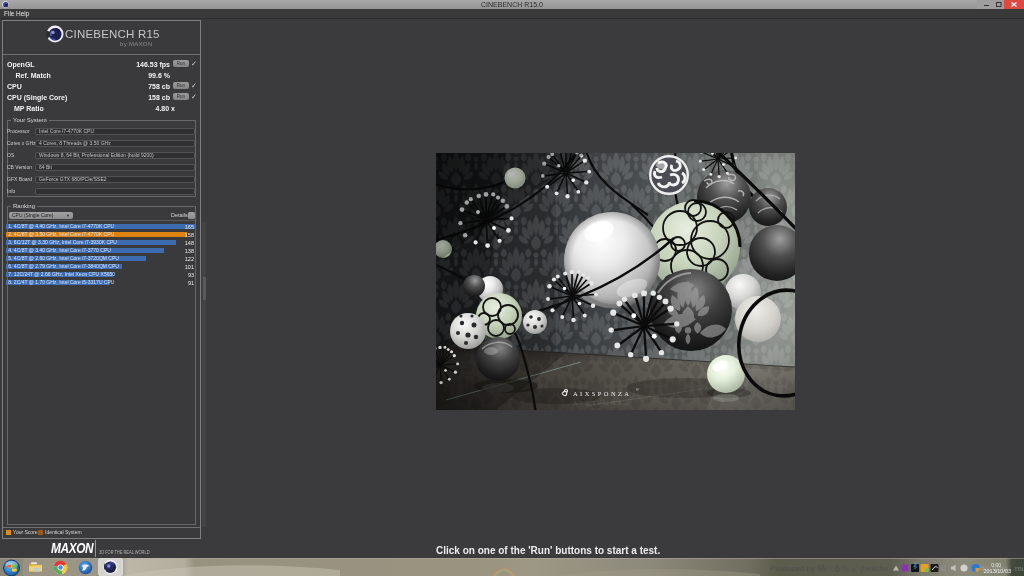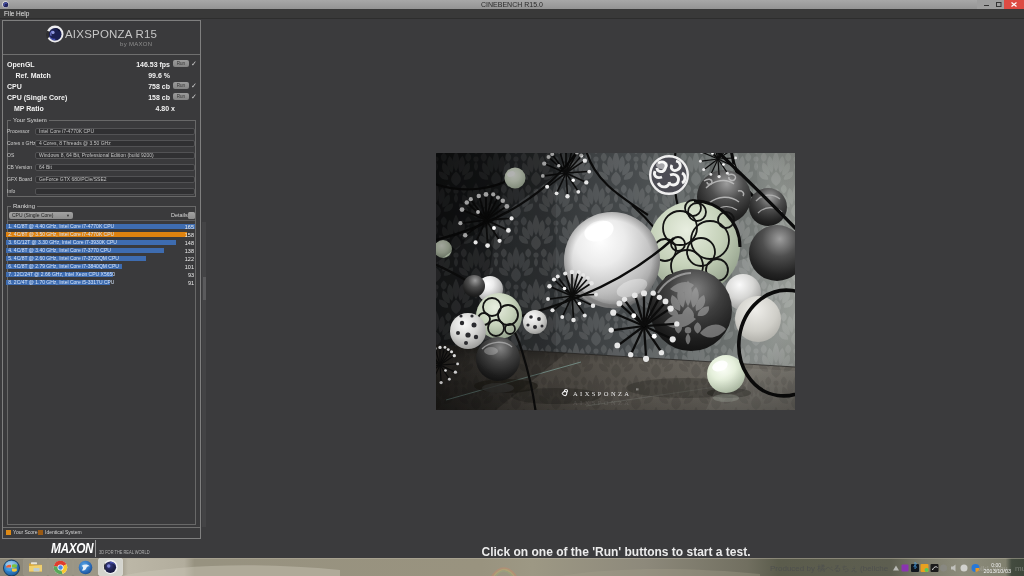--- a/index.html
+++ b/index.html
@@ -31,22 +31,22 @@
   .bar { height:5px; }
   .barblue { background:#3e6cb0; }
   .barorange { background:#de820f; }
   .bartext { font-size:5px; color:#d5e4fa; line-height:5px; white-space:nowrap; }
   .barval { font-size:5.5px; color:#ececec; line-height:6px; text-align:right; }
   #maxon { left:51px; top:541px; font-size:12.5px; font-weight:bold;
     font-style:italic; color:#ffffff; letter-spacing:-0.4px;
     transform:scale(0.95,1.1); transform-origin:left top; }
   #tagline { left:99px; top:550px; font-size:4.6px; color:#b0b0b0;
     letter-spacing:0; transform:scaleX(0.86); transform-origin:left top; }
-  #status { left:436px; top:545px; width:360px; text-align:center;
-    font-size:12px; font-weight:bold; color:#ececec; }
+  #status { left:436px; top:545px; width:360px; 
+    font-size:10px; font-weight:bold; color:#ececec; }
 </style>
 </head>
 <body>
 <div class="abs" id="titlebar"></div>
 <div class="abs" id="titletext">CINEBENCH R15.0</div>
 <div class="abs" id="menubar"></div>
 <div class="abs menuitem" style="left:4px;">File</div>
 <div class="abs menuitem" style="left:16px;">Help</div>
 
 <svg class="abs" style="left:977px; top:0;" width="47" height="9" viewBox="0 0 47 9">
@@ -67,21 +67,21 @@
 
 <svg class="abs" style="left:46px; top:25px;" width="18" height="18" viewBox="0 0 18 18">
   <circle cx="9" cy="9" r="8.5" fill="#ededef"></circle>
   <path d="M9,9 L1,13.5 A9,9 0 0 1 0.8,5.5 Z" fill="#2e2e30"></path>
   <circle cx="9.2" cy="9.2" r="6.3" fill="#1c2050"></circle>
   <path d="M9.2,15.5 A6.3,6.3 0 0 1 3,9.2 A4.7,4.7 0 0 0 9.2,13.4" fill="#4650b8"></path>
   <path d="M14.2,5.2 A6.3,6.3 0 0 0 5.5,4.2 A5,5 0 0 1 13,6.6" fill="#0e1130"></path>
   <circle cx="7" cy="7.4" r="1.6" fill="#a0a8ee" opacity="0.9"></circle>
   <path d="M5.2,10.8 A4,4 0 0 1 6.4,5.9" stroke="#7880d8" stroke-width="1.1" fill="none"></path>
 </svg>
-<div class="abs" style="left:65px; top:28px; font-size:11.5px; color:#c6c6c6; letter-spacing:0.2px;">AIXSPONZA R15</div>
+<div class="abs" style="left:65px; top:28px; font-size:11.5px; color:#c6c6c6; letter-spacing:0.2px;">CINEBENCH R15</div>
 <div class="abs" style="left:120px; top:41px; font-size:6px; color:#8e8e8e; letter-spacing:0.3px;">by MAXON</div>
 <div class="abs" style="left:3px; top:54px; width:197px; height:1px; background:#6f6f6f;"></div>
 
 <div class="abs scorelabel" style="left:7px; top:60.5px;">OpenGL</div>
 <div class="abs scoreval" style="left:100px; top:60.5px; width:70px;">146.53 fps</div>
 <div class="abs runbtn" style="left:173px; top:59.5px;">Run</div>
 <div class="abs check" style="left:191px; top:60px;">✓</div>
 
 <div class="abs scorelabel" style="left:15.5px; top:71.5px;">Ref. Match</div>
 <div class="abs scoreval" style="left:100px; top:71.5px; width:70px;">99.6 %</div>

